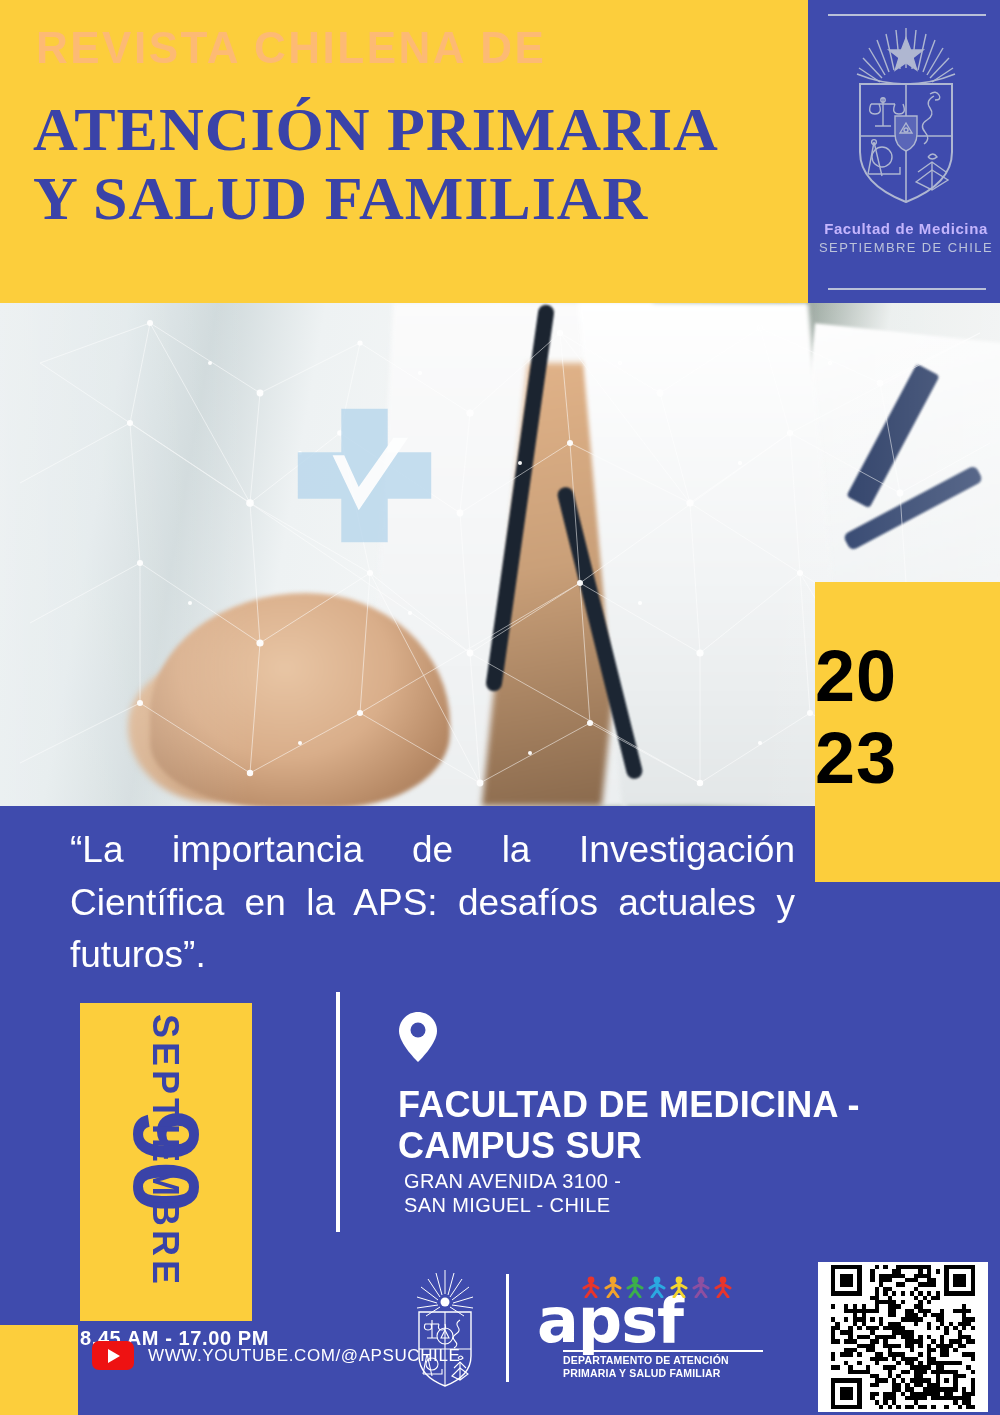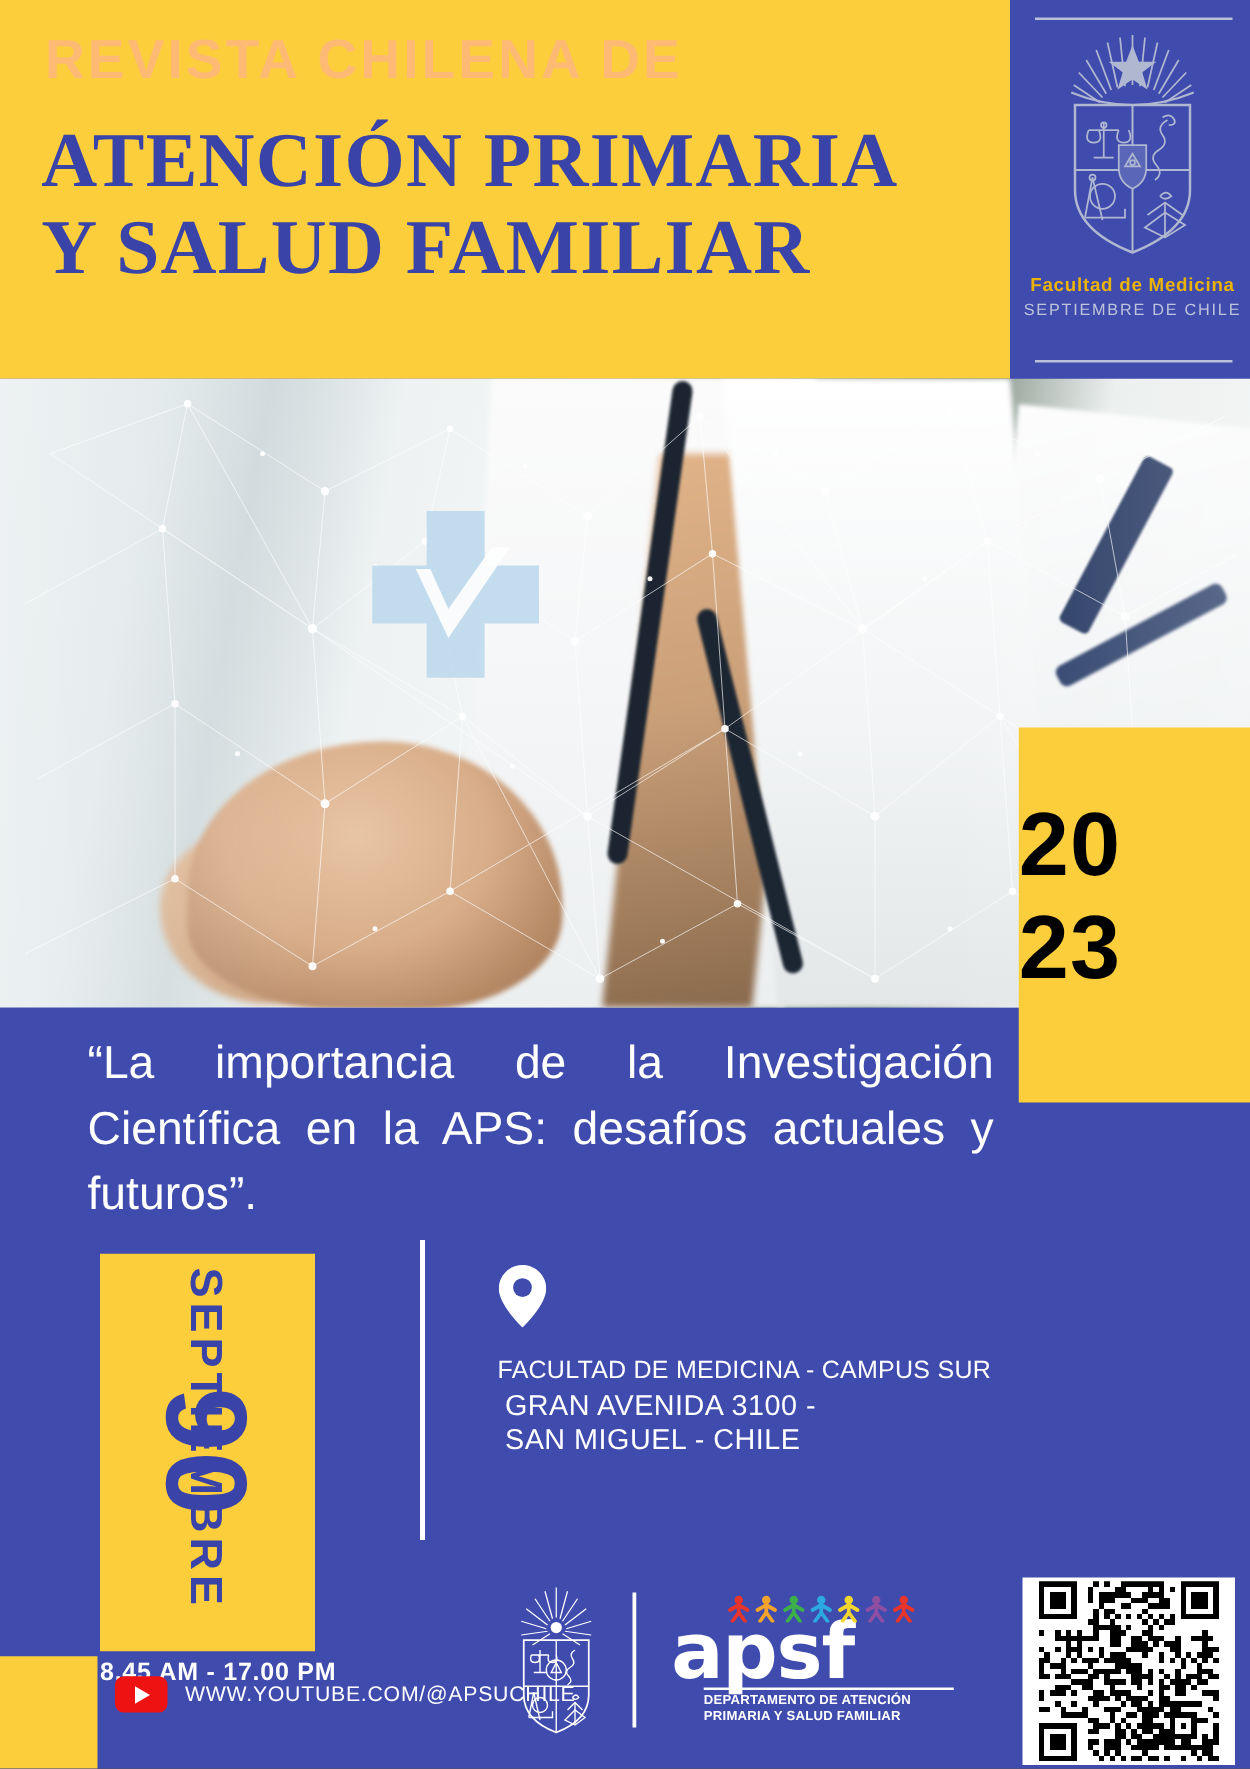--- a/index.html
+++ b/index.html
@@ -23,21 +23,21 @@
   .maintitle .l2{display:block;}
 
   
   .uch{position:absolute;left:818px;top:8px;width:176px;height:288px;}
   .uch .rule{position:absolute;left:10px;width:158px;height:2px;background:#B9C0D8;}
   .uch .rule.top{top:6px;}
   .uch .rule.bot{bottom:6px;}
   .uch svg{position:absolute;left:24px;top:16px;}
   .uch .fac{
     position:absolute;left:0;top:212px;width:176px;text-align:center;
-    color:#eab308;font-size:15px;font-weight:700;letter-spacing:.6px;
+    color:#c4b5fd;font-size:15px;font-weight:700;letter-spacing:.6px;
   }
   .uch .uni{
     position:absolute;left:0;top:232px;width:176px;text-align:center;
     color:#BCC3DA;font-size:13px;font-weight:400;letter-spacing:1.4px;
   }
 
   
   .photo{position:absolute;left:0;top:303px;width:1000px;height:503px;overflow:hidden;
          background:linear-gradient(100deg,#e4eaec 0%,#dfe7e9 12%,#cfd9db 20%,#eef2f3 30%,
                      #f4f6f6 46%,#dfe3e2 56%,#9aa89f 66%,#7f8f84 72%,#e9edec 82%,#f2f4f4 100%);}
@@ -106,22 +106,22 @@
     color:#FFFFFF;font-size:20px;font-weight:700;letter-spacing:.6px;
   }
 
   
   .vdiv{position:absolute;left:336px;top:992px;width:4px;height:240px;background:#FFFFFF;}
 
   
   .pin{position:absolute;left:399px;top:1012px;width:38px;height:50px;}
   .venue{position:absolute;left:398px;top:1085px;width:580px;color:#fff;}
   .venue .v1{font-size:30px;font-weight:700;line-height:1.13;letter-spacing:.2px;}
-  .venue .v2{font-size:20px;font-weight:400;line-height:1.13;letter-spacing:.2px;}
-  .venue .addr{margin-top:3px;margin-left:6px;font-size:23px;font-weight:400;line-height:1.2;letter-spacing:.4px;}
+  .venue .v2{font-size:36px;font-weight:700;line-height:1.13;letter-spacing:.2px;}
+  .venue .addr{margin-top:3px;margin-left:6px;font-size:20px;font-weight:400;line-height:1.2;letter-spacing:.4px;}
 
   
   .blyellow{position:absolute;left:0;top:1325px;width:78px;height:90px;background:#FCCE3C;}
 
   
   .ytrow{position:absolute;left:92px;top:1341px;display:flex;align-items:center;gap:14px;}
   .ytbtn{width:42px;height:29px;background:#EE1212;border-radius:7px;position:relative;}
   .ytbtn::after{content:"";position:absolute;left:16px;top:8px;border-left:12px solid #fff;
      border-top:7px solid transparent;border-bottom:7px solid transparent;}
   .ytlabel{color:#fff;font-size:17px;font-weight:400;letter-spacing:.6px;}

